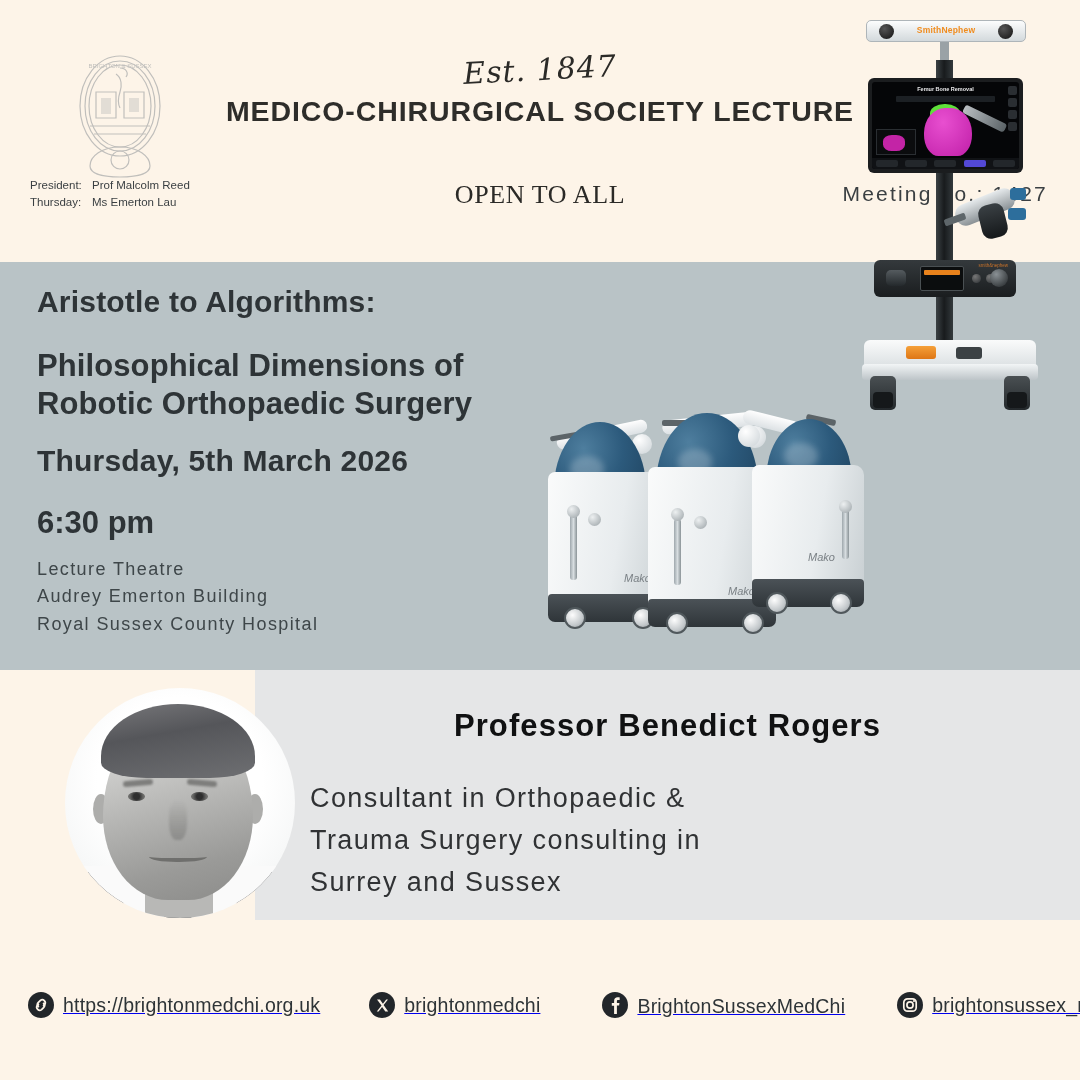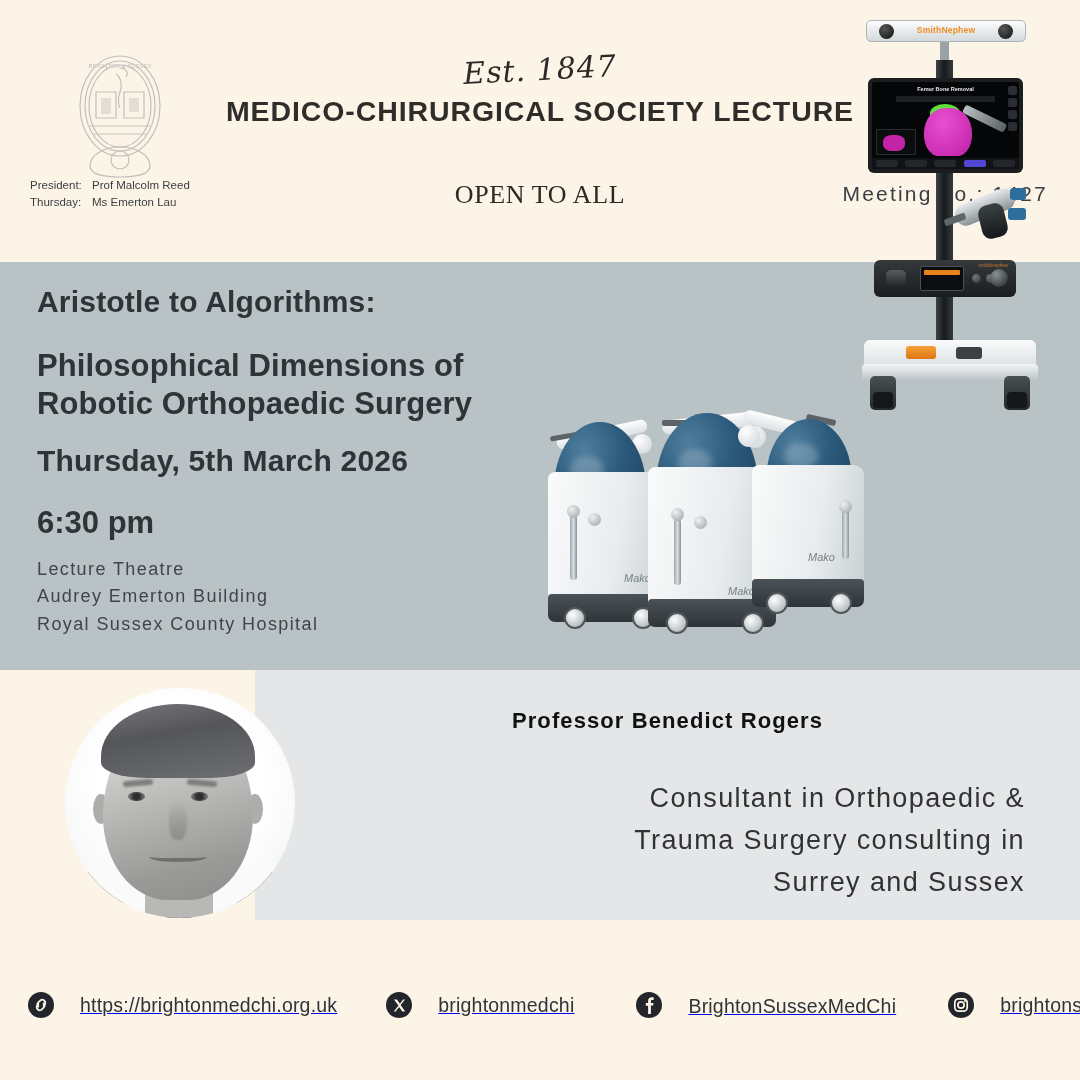--- a/index.html
+++ b/index.html
@@ -221,30 +221,30 @@
     position:absolute; bottom:0; width:62px; height:46px; background:#2B2D30;
   }
   #portrait .suitL { left:-6px; transform:skewX(18deg); }
   #portrait .suitR { right:-6px; transform:skewX(-18deg); }
   #portrait .tie {
     position:absolute; left:100px; bottom:0; width:26px; height:34px;
     background:#3A3C40; transform:perspective(40px) rotateX(4deg);
   }
 
   #speaker-name { position:absolute; left:255px; top:708px; width:825px; text-align:center;
-                  font-size:22px; font-weight:bold; letter-spacing:1.1px; color:#101112; }
-  #speaker-role { position:absolute; left:310px; top:778px; width:715px; text-align:right;
+                  font-size:31px; font-weight:bold; letter-spacing:1.1px; color:#101112; }
+  #speaker-role { position:absolute; left:310px; top:778px; width:715px; text-align:left;
                   font-size:27px; line-height:1.55; letter-spacing:1.4px; color:#303234; }
 
   
   #footer { position:absolute; left:0; top:975px; width:1080px; height:60px;
             display:flex; align-items:center; }
   .social { display:flex; align-items:center; }
   .social .ico { width:26px; height:26px; flex:0 0 26px; margin-right:9px; }
-  .social .txt { font-size:19.5px; color:#2E3437; letter-spacing:.2px; white-space:nowrap;margin-left:17px; }
+  .social .txt { font-size:19.5px; color:#2E3437; letter-spacing:.2px; white-space:nowrap; }
   #s0 { margin-left:28px; }
   #s1 { margin-left:49px; }
   #s2 { margin-left:62px;align-items:flex-end; }
   #s3 { margin-left:52px; }
 </style>
 </head>
 <body>
 
 <div id="header">
 

